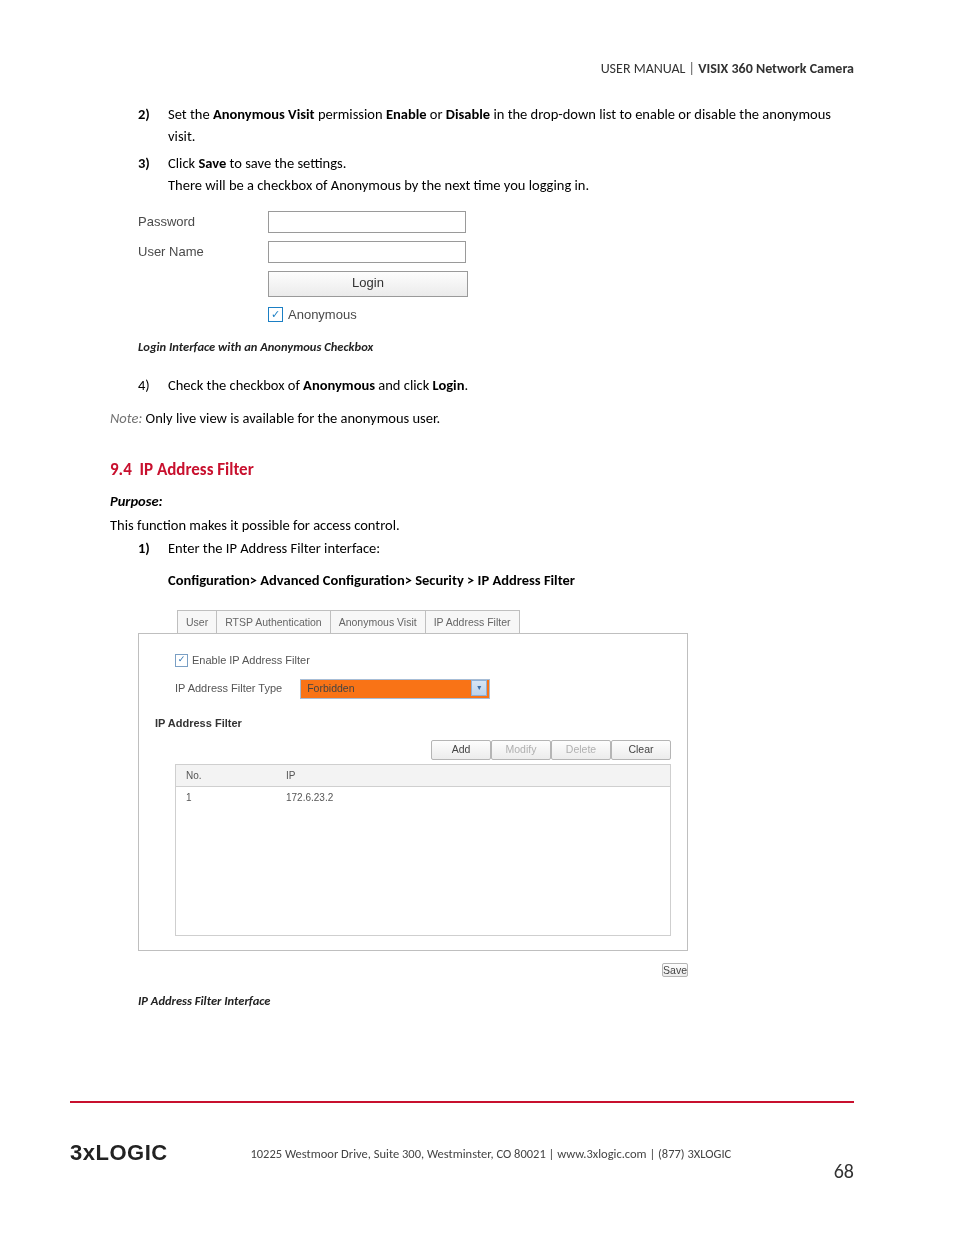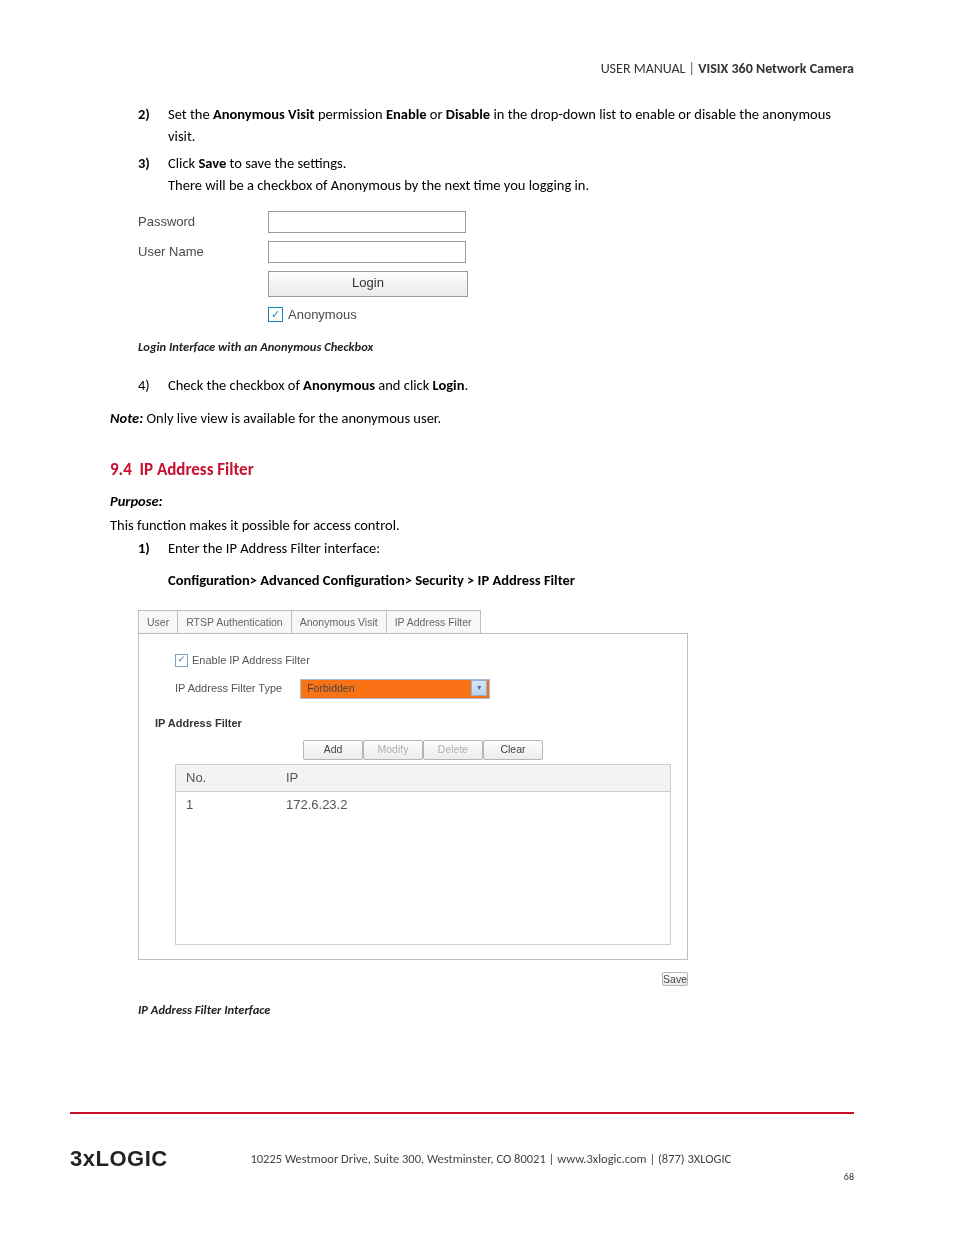--- a/index.html
+++ b/index.html
@@ -100,39 +100,40 @@
     color: #1b7fc4;
     line-height: 1;
   }
   .caption {
     font-style: italic;
     font-weight: 700;
     font-size: 12.5px;
     margin: 12px 0 18px 28px;
     color: #222;
   }
-  .note-label { color: #000000; font-style: italic; font-weight: 700; text-align: center; }
+  .note-label { color: #737373; font-style: italic; font-weight: 400; text-align: center; }
   .sect-head {
     color: #c8102e;
     font-weight: 700;
     font-size: 17px;
     margin: 28px 0 6px 0;
   }
   .purpose { font-style: italic; font-weight: 700; margin: 2px 0; }
   .indent-bold { font-weight: 700; margin-left: 58px; margin-top: 4px; }
 
   .figure2 {
     margin: 18px 0 8px 28px;
     width: 550px;
     font-family: Tahoma, Arial, sans-serif;
     font-size: 11px;
     color: #555;
   }
   .tabs {
     display: flex;
+    margin-left: 39px;
   }
   .tab {
     border: 1px solid #bfbfbf;
     border-bottom: none;
     padding: 3px 8px;
     background: #f7f7f7;
     margin-right: -1px;
     color: #666;
     cursor: pointer;
     font-size: 10.5px;
@@ -189,21 +190,21 @@
     font-size: 8px;
   }
   .sub-head {
     font-weight: 700;
     color: #333;
     margin: 6px 0 8px -20px;
     font-size: 11px;
   }
   .btn-row {
     display: flex;
-    justify-content: center;
+    justify-content: flex-end;
     margin: 4px 0 4px 0;
   }
   .sbtn {
     min-width: 58px;
     height: 18px;
     border: 1px solid #b5b5b5;
     border-radius: 2px;
     background: linear-gradient(#fdfdfd, #ececec);
     font-size: 10.5px;
     color: #444;
@@ -213,21 +214,21 @@
   }
   .sbtn.disabled { color: #b0b0b0; }
   .tbl {
     border: 1px solid #cfcfcf;
     border-collapse: collapse;
     width: 100%;
   }
   .tbl th, .tbl td {
     text-align: left;
     padding: 3px 10px;
-    font-size: 13px;
+    font-size: 10px;
     color: #555;
     font-weight: 400;
   }
   .tbl thead th {
     background: #f3f3f3;
     border-bottom: 1px solid #cfcfcf;
   }
   .tbl .col1 { width: 80px; }
   .tbl-body-pad { height: 120px; }
   .save-row {
@@ -257,21 +258,21 @@
     font-size: 22px;
     letter-spacing: 0.5px;
     color: #222;
   }
   .foot-text {
     font-size: 12.5px;
     color: #444;
     flex: 1;
     text-align: center;
   }
-  .page-num { font-size: 10px; color: #333; width: 40px; text-align: right; margin-top: 36px; }
+  .page-num { font-size: 20px; color: #333; width: 40px; text-align: right; margin-top: 36px; }
 </style>
 </head>
 <body>
 
 <div class="page">
 
   <div class="header-line">
     <span>USER MANUAL</span>
     <span class="sep">|</span>
     <span class="bold">VISIX 360 Network Camera</span>

